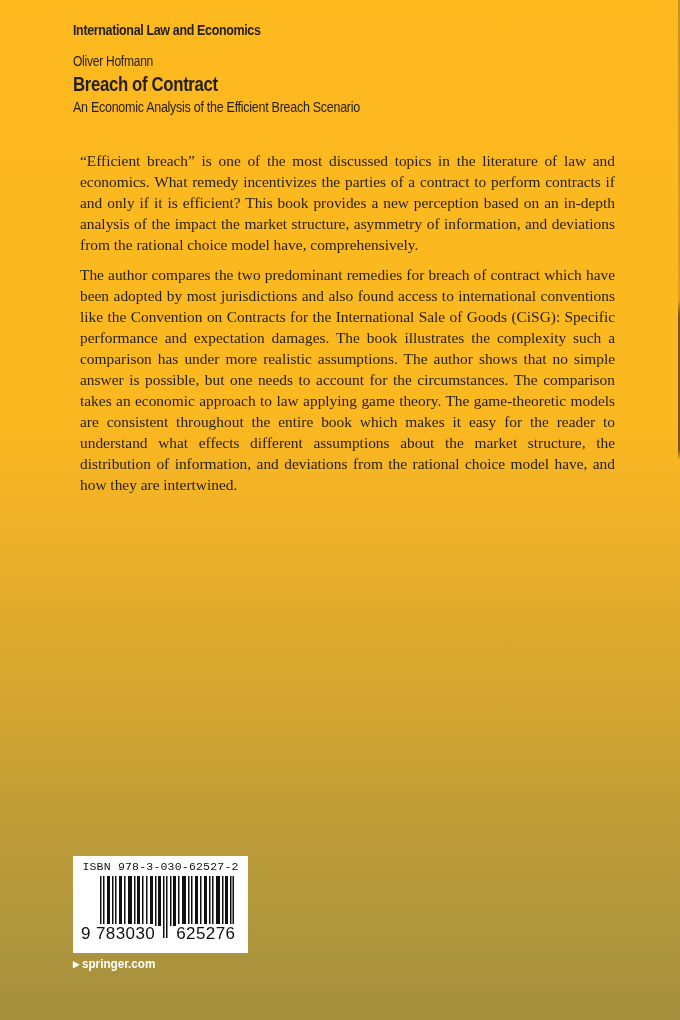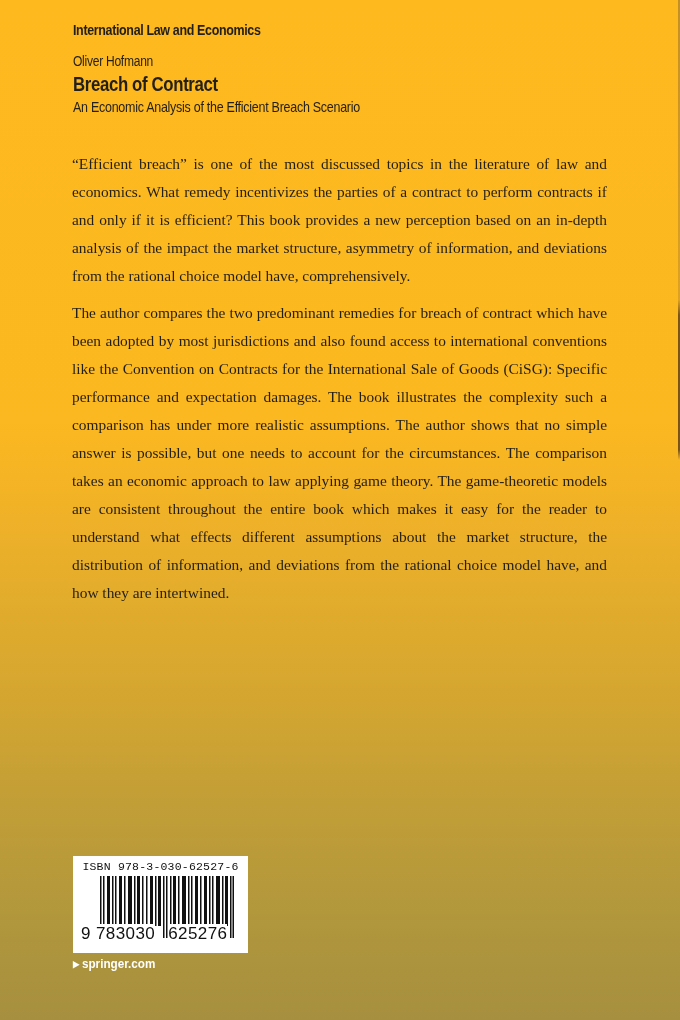--- a/index.html
+++ b/index.html
@@ -32,22 +32,22 @@
       letter-spacing: -0.4px; transform: scaleX(0.86); transform-origin: left top;
       white-space: nowrap;
     }
     .subtitle {
       position: absolute; left: 73px; top: 99px;
       font-family: "Liberation Sans", sans-serif; font-size: 14.5px;
       letter-spacing: -0.3px; transform: scaleX(0.86); transform-origin: left top;
       white-space: nowrap;
     }
     .blurb {
-      position: absolute; left: 72px; top: 150px; width: 535px;
-      font-family: "Liberation Serif", serif; font-size: 15.4px; line-height: 28px;
+      position: absolute; left: 80px; top: 150px; width: 535px;
+      font-family: "Liberation Serif", serif; font-size: 15.4px; line-height: 21px;
       text-align: justify;
     }
     .blurb p { margin: 0 0 9px 0; }
     .barcode-box {
       position: absolute; left: 73px; top: 856px; width: 175px; height: 97px;
       background: #ffffff; box-sizing: border-box;
     }
     .isbn-text {
       position: absolute; left: 0; top: 4px; width: 175px; text-align: center;
       font-family: "Liberation Mono", monospace; font-size: 11.5px; color: #111;
@@ -79,21 +79,21 @@
 <div class="author">Oliver Hofmann</div>
 <div class="title">Breach of Contract</div>
 <div class="subtitle">An Economic Analysis of the Efficient Breach Scenario</div>
 
 <div class="blurb">
   <p>“Efficient breach” is one of the most discussed topics in the literature of law and economics. What remedy incentivizes the parties of a contract to perform contracts if and only if it is efficient? This book provides a new perception based on an in-depth analysis of the impact the market structure, asymmetry of information, and deviations from the rational choice model have, comprehensively.</p>
   <p>The author compares the two predominant remedies for breach of contract which have been adopted by most jurisdictions and also found access to international conventions like the Convention on Contracts for the International Sale of Goods (CiSG): Specific performance and expectation damages. The book illustrates the complexity such a comparison has under more realistic assumptions. The author shows that no simple answer is possible, but one needs to account for the circumstances. The comparison takes an economic approach to law applying game theory. The game-theoretic models are consistent throughout the entire book which makes it easy for the reader to understand what effects different assumptions about the market structure, the distribution of information, and deviations from the rational choice model have, and how they are intertwined.</p>
 </div>
 
 <div class="barcode-box">
-  <div class="isbn-text">ISBN 978-3-030-62527-6</div>
+  <div class="isbn-text">ISBN 978-3-030-62527-2</div>
   <svg class="bars" viewBox="0 0 134 62" preserveAspectRatio="none">
     <g fill="#111">
       <rect x="0" y="0" width="1.5" height="62"></rect>
         <rect x="3" y="0" width="1.5" height="62"></rect>
       <rect x="7" y="0" width="3" height="50"></rect>
         <rect x="12" y="0" width="1.5" height="50"></rect>
       <rect x="15" y="0" width="1.5" height="50"></rect>
         <rect x="19" y="0" width="3" height="50"></rect>
       <rect x="24" y="0" width="1.5" height="50"></rect>
         <rect x="28" y="0" width="4" height="50"></rect>
@@ -120,19 +120,19 @@
         <rect x="116" y="0" width="4" height="50"></rect>
       <rect x="122" y="0" width="1.5" height="50"></rect>
         <rect x="125" y="0" width="3" height="50"></rect>
       <rect x="130" y="0" width="1.5" height="62"></rect>
         <rect x="132.5" y="0" width="1.5" height="62"></rect>
     </g>
   </svg>
   <div class="ean-digits">
     <span>9</span>
     <span style="margin-left:0;">783030</span>
-    <span style="margin-left:8px;">625276</span>
+    <span style="margin-left:16px;">625276</span>
   </div>
 </div>
 
 <div class="springer">
   <span class="arrow">▶</span><span>springer.com</span>
 </div>
 
 </body></html>

